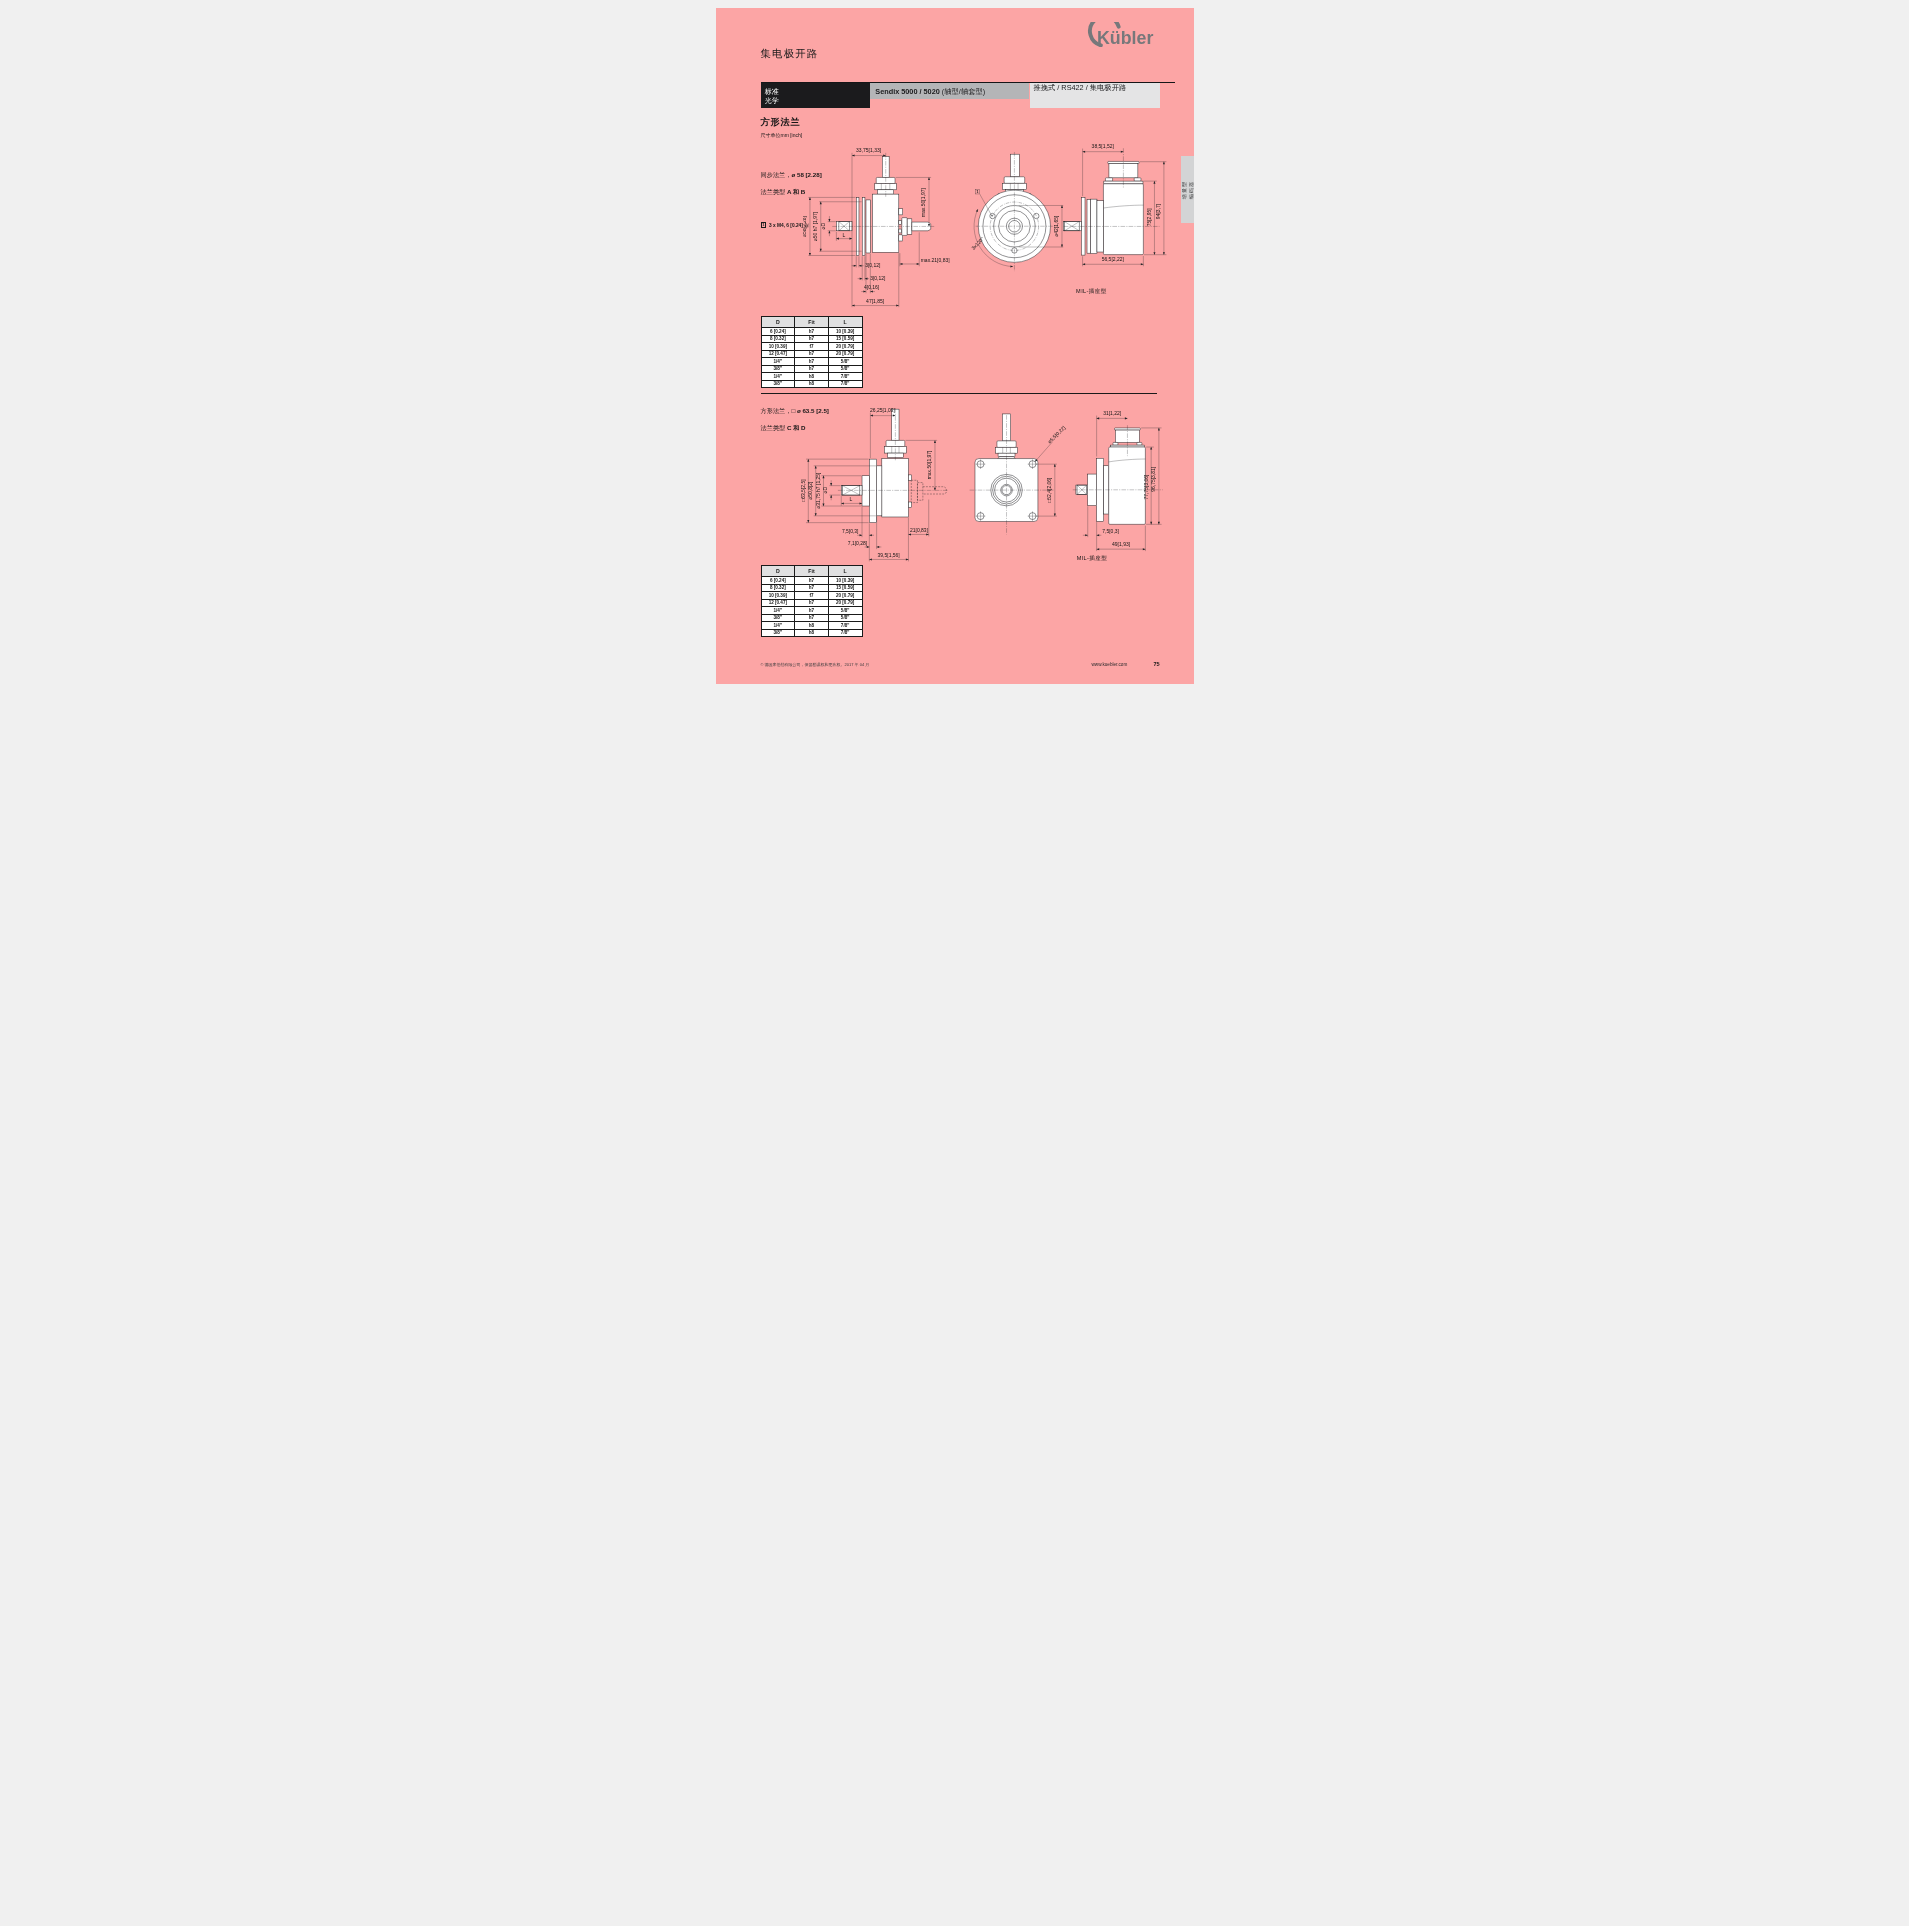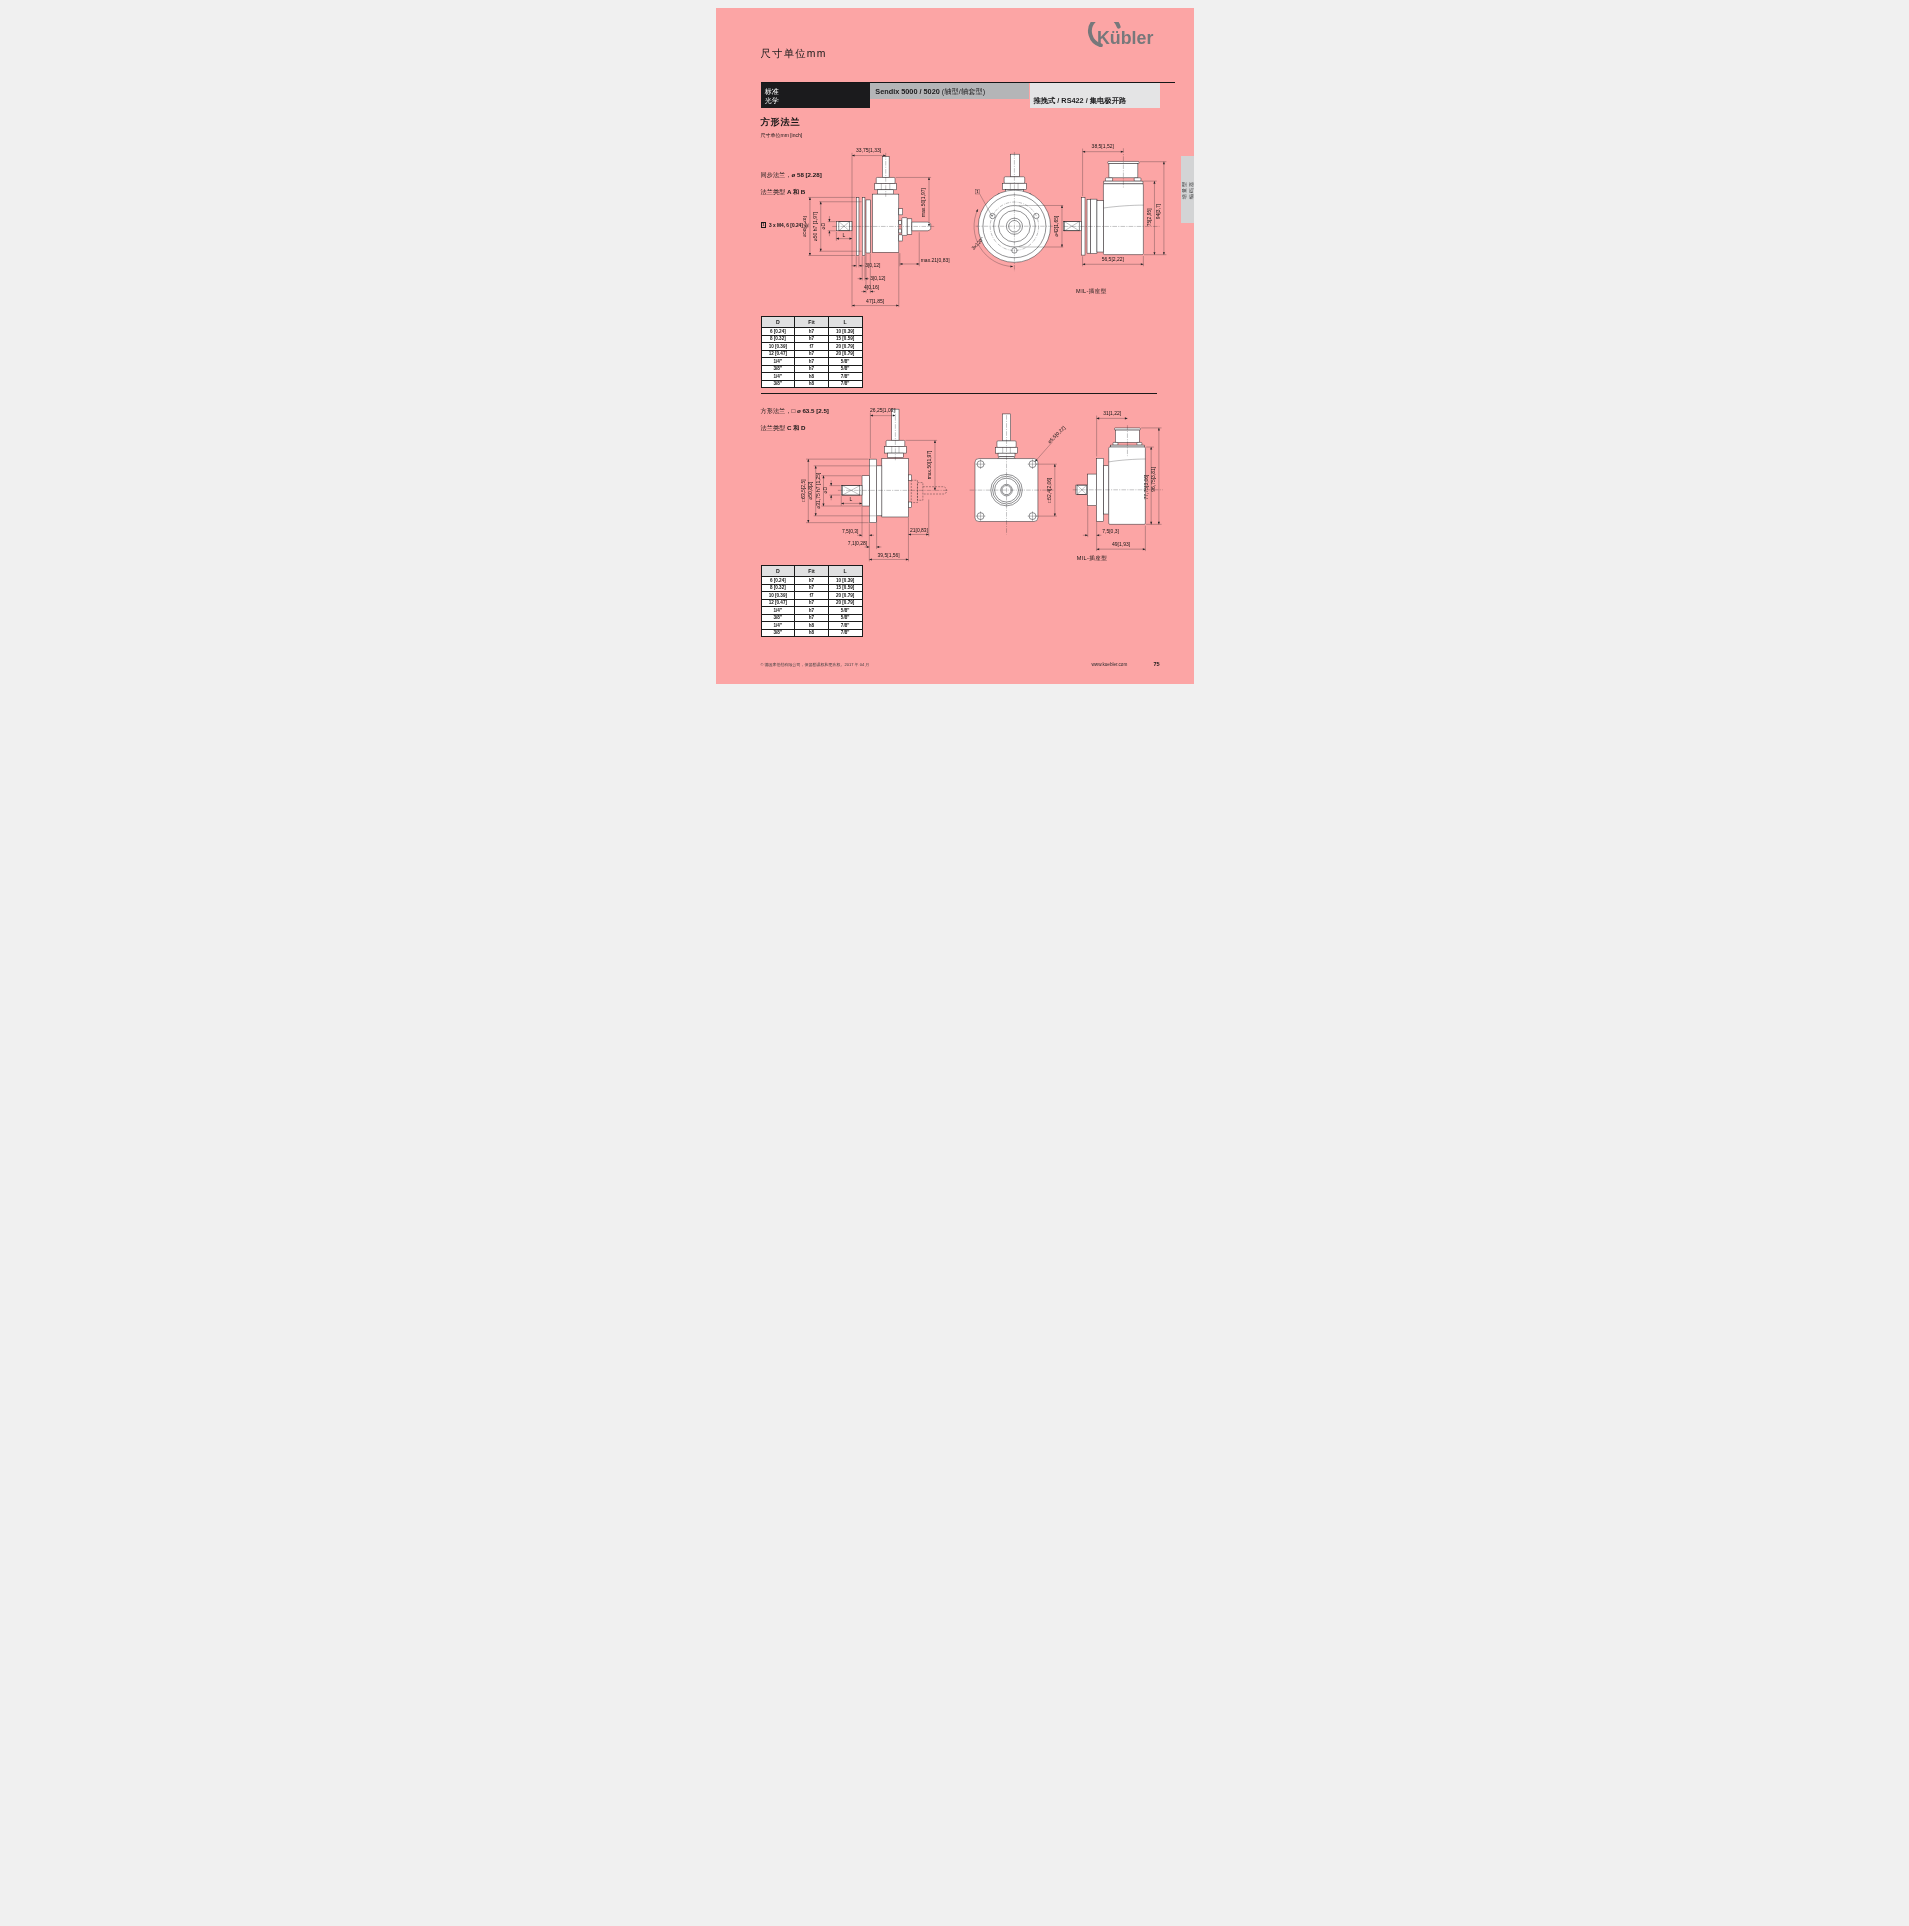--- a/index.html
+++ b/index.html
@@ -9,21 +9,21 @@
   *{margin:0;padding:0;box-sizing:border-box}
   html,body{background:#f0f0f0}
   body{font-family:"Liberation Sans","DejaVu Sans",sans-serif;color:var(--ink)}
   .page{position:relative;width:478px;height:676px;background:#fca5a5;margin:8px auto;overflow:hidden}
   .abs{position:absolute}
   
   .page-title{left:45px;top:39px;font-size:10.4px;letter-spacing:1.2px;color:#1a1a1a;font-weight:500}
   .band-rule{left:45px;top:74px;width:414px;height:1px;background:#151517}
   .band-black{left:45px;top:75px;width:109px;height:25px;background:var(--band-black);color:#fff;padding:3.5px 0 0 4.2px;font-size:7px;line-height:9.6px}
   .band-product{left:154px;top:75px;width:159px;height:16px;background:var(--band-product);display:flex;align-items:flex-end;padding:0 0 1.9px 5.8px;font-size:7.3px;color:#1c1c1e}
-  .band-output{left:314px;top:75px;width:130px;height:25px;background:var(--band-output);display:flex;align-items:flex-end;padding:0 0 1.9px 3.9px;font-size:7.3px;font-weight:700;color:#1c1c1e}
+  .band-output{left:314px;top:75px;width:130px;height:25px;background:var(--band-output);display:flex;padding:0 0 1.9px 3.9px;font-size:7.3px;font-weight:400;color:#1c1c1e}
   .b{font-weight:700}
   
   .side-tab{left:465px;top:148px;width:13px;height:67px;background:var(--tab-bg)}
   .tab-text{position:absolute;left:50%;top:50%;transform:translate(-50%,-50%) rotate(-90deg);font-size:5px;line-height:6.5px;letter-spacing:1.2px;color:#3a3a3c;text-align:center;white-space:nowrap}
   
   .h-shaft{left:45px;top:108px;font-size:9.2px;font-weight:700;letter-spacing:0.8px}
   .unit-note{left:45px;top:124px;font-size:5px}
   .sub1a{left:45px;top:163px;font-size:6.2px}
   .sub1b{left:45px;top:180px;font-size:6.2px}
   .note1{left:45px;top:214px;font-size:4.8px;display:flex;align-items:center;gap:2.7px}
@@ -59,21 +59,21 @@
 </head>
 <body>
 
 <div class="page">
 
   <svg class="abs logo-svg" style="left:364px;top:14px" width="82" height="25" viewBox="0 0 212 64">
     <path d="M100 12 A38 38 0 1 0 54 60" fill="none" stroke="#77787b" stroke-width="10" stroke-linecap="round"></path>
     <text x="44" y="56">Kübler</text>
   </svg>
 
-  <div class="abs page-title">尺寸单位mm</div>
+  <div class="abs page-title">集电极开路</div>
 
   <div class="abs band-rule"></div>
   <div class="abs band-black">
     <div>标准</div>
     <div>光学</div>
   </div>
   <div class="abs band-product">
     <span><span class="b">Sendix 5000 / 5020</span><span> (轴型/轴套型)</span></span>
   </div>
   <div class="abs band-output">

